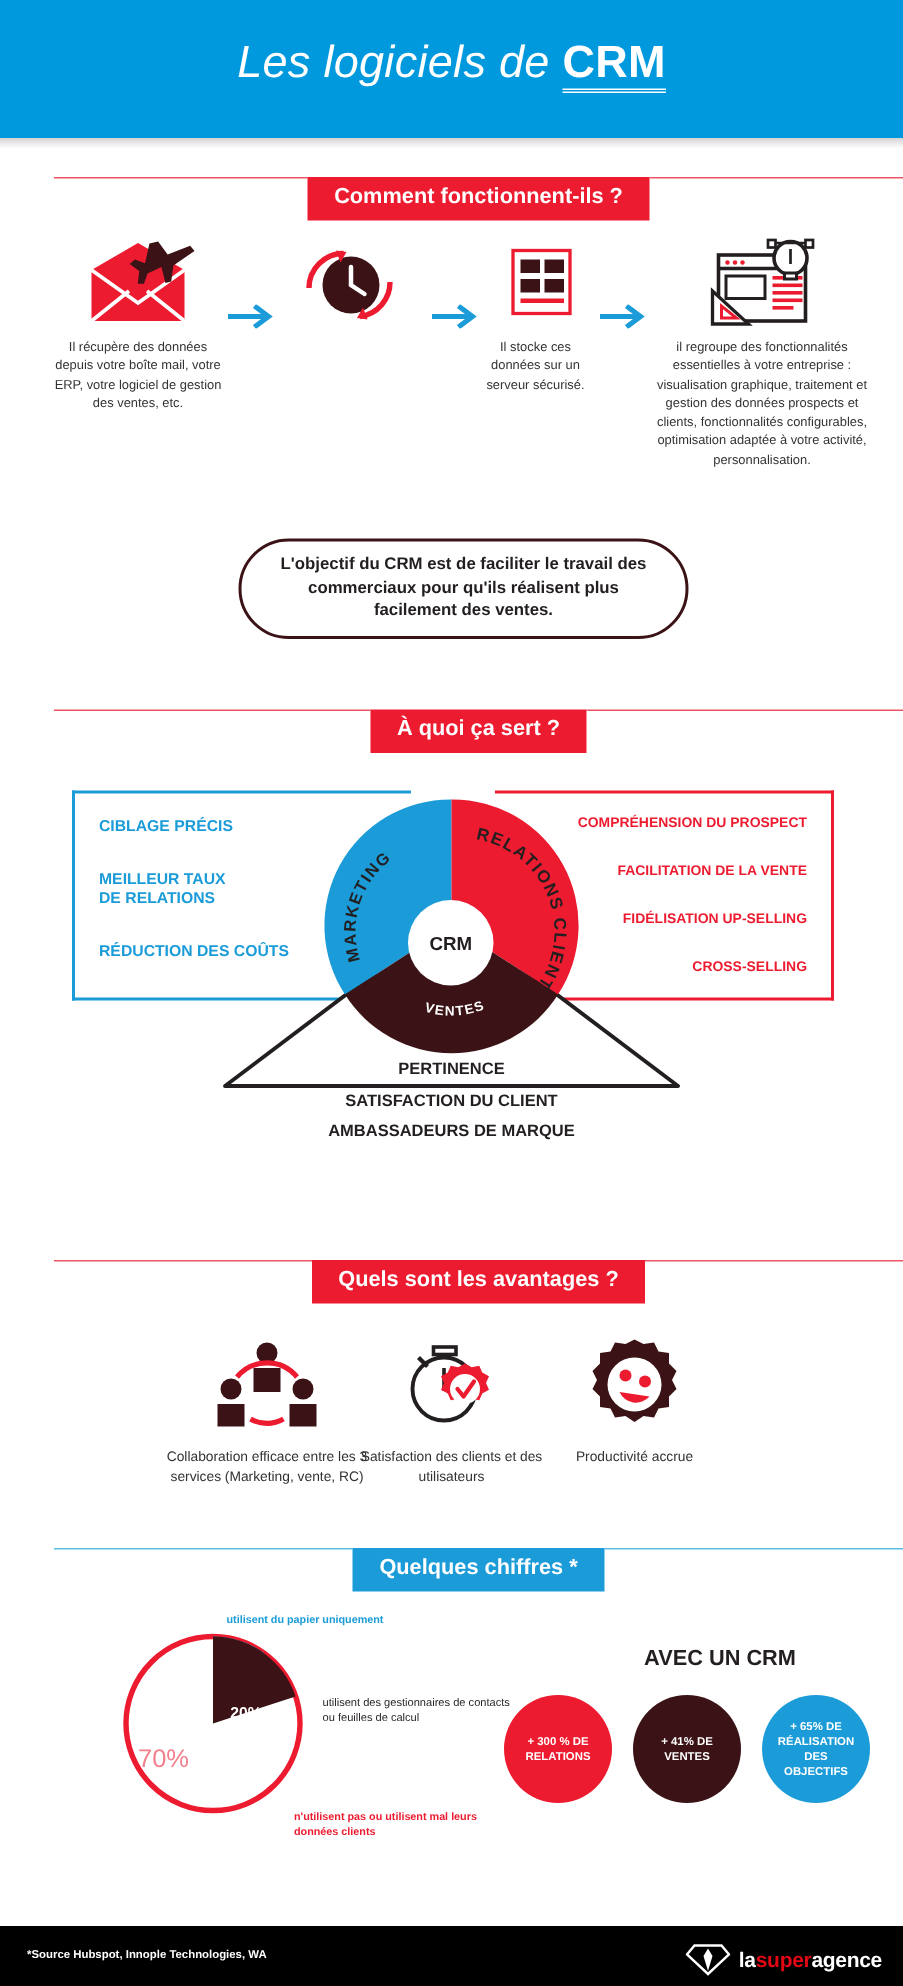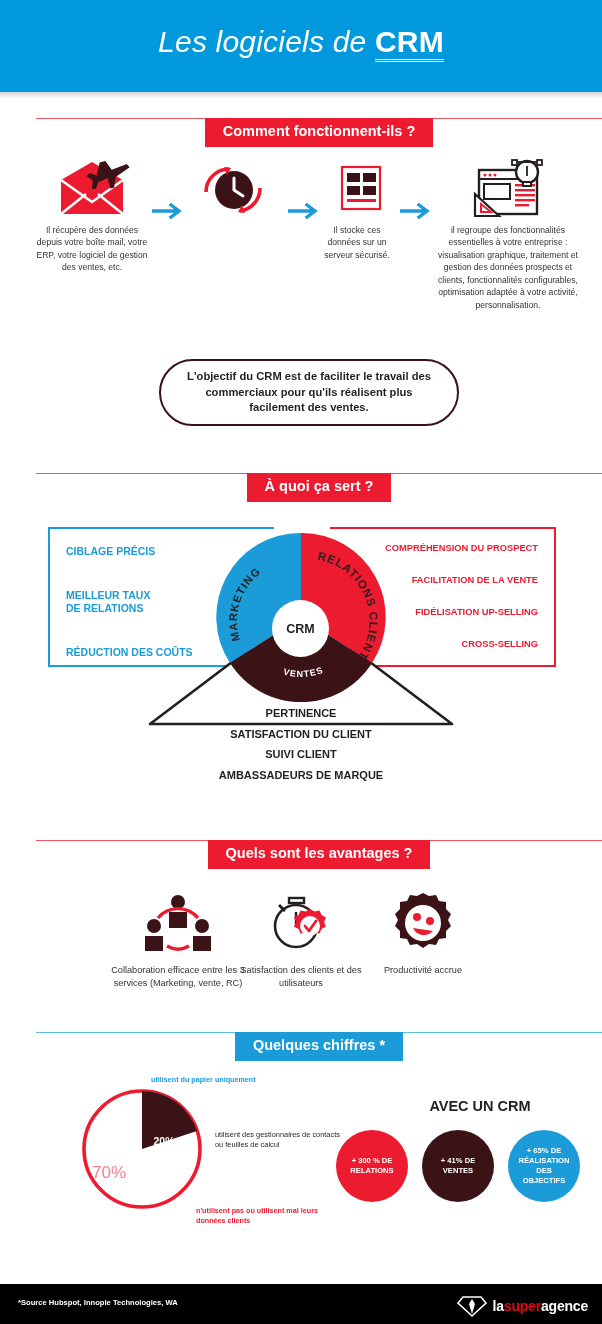--- a/index.html
+++ b/index.html
@@ -85,21 +85,21 @@
   .objective-text {
     font-size: 11.2px; font-weight: bold; color: #231F20; line-height: 1.42;
   }
 
   
   .diagram { position: absolute; left: 0; top: 520px; width: 602px; height: 295px; }
   .panel-left {
     position: absolute; left: 48px; top: 7px; width: 226px; height: 140px;
     border: 2px solid #1B9CD8; border-right: none;
     display: flex; flex-direction: column; justify-content: space-between;
-    padding: 16px 0 6px 16px;
+    padding: 16px 0 24px 16px;
   }
   .panel-right {
     position: absolute; left: 330px; top: 7px; width: 226px; height: 140px;
     border: 2px solid #ED1B2F; border-left: none;
     display: flex; flex-direction: column; justify-content: space-between;
     align-items: flex-end;
     padding: 14px 16px 14px 0;
     text-align: right;
   }
   .bullet-blue { font-size: 10.5px; font-weight: bold; color: #1B9CD8; line-height: 1.25; }
@@ -318,21 +318,20 @@
       <text font-size="9" font-weight="bold" fill="#ffffff" letter-spacing="1">
         <textPath href="#arcVt" startOffset="33%">VENTES</textPath>
       </text>
     </svg>
 
     <div class="crm-center">CRM</div>
 
     <div class="tri-list">
       <div>PERTINENCE</div>
       <div>SATISFACTION DU CLIENT</div>
-      <div>SUIVI CLIENT</div>
       <div>AMBASSADEURS DE MARQUE</div>
     </div>
   </div>
 
   <div class="banner-wrap" style="top:840px;">
     <div class="banner-rule"></div>
     <div class="banner-chip">Quels sont les avantages ?</div>
     <div class="banner-rule"></div>
   </div>
 

